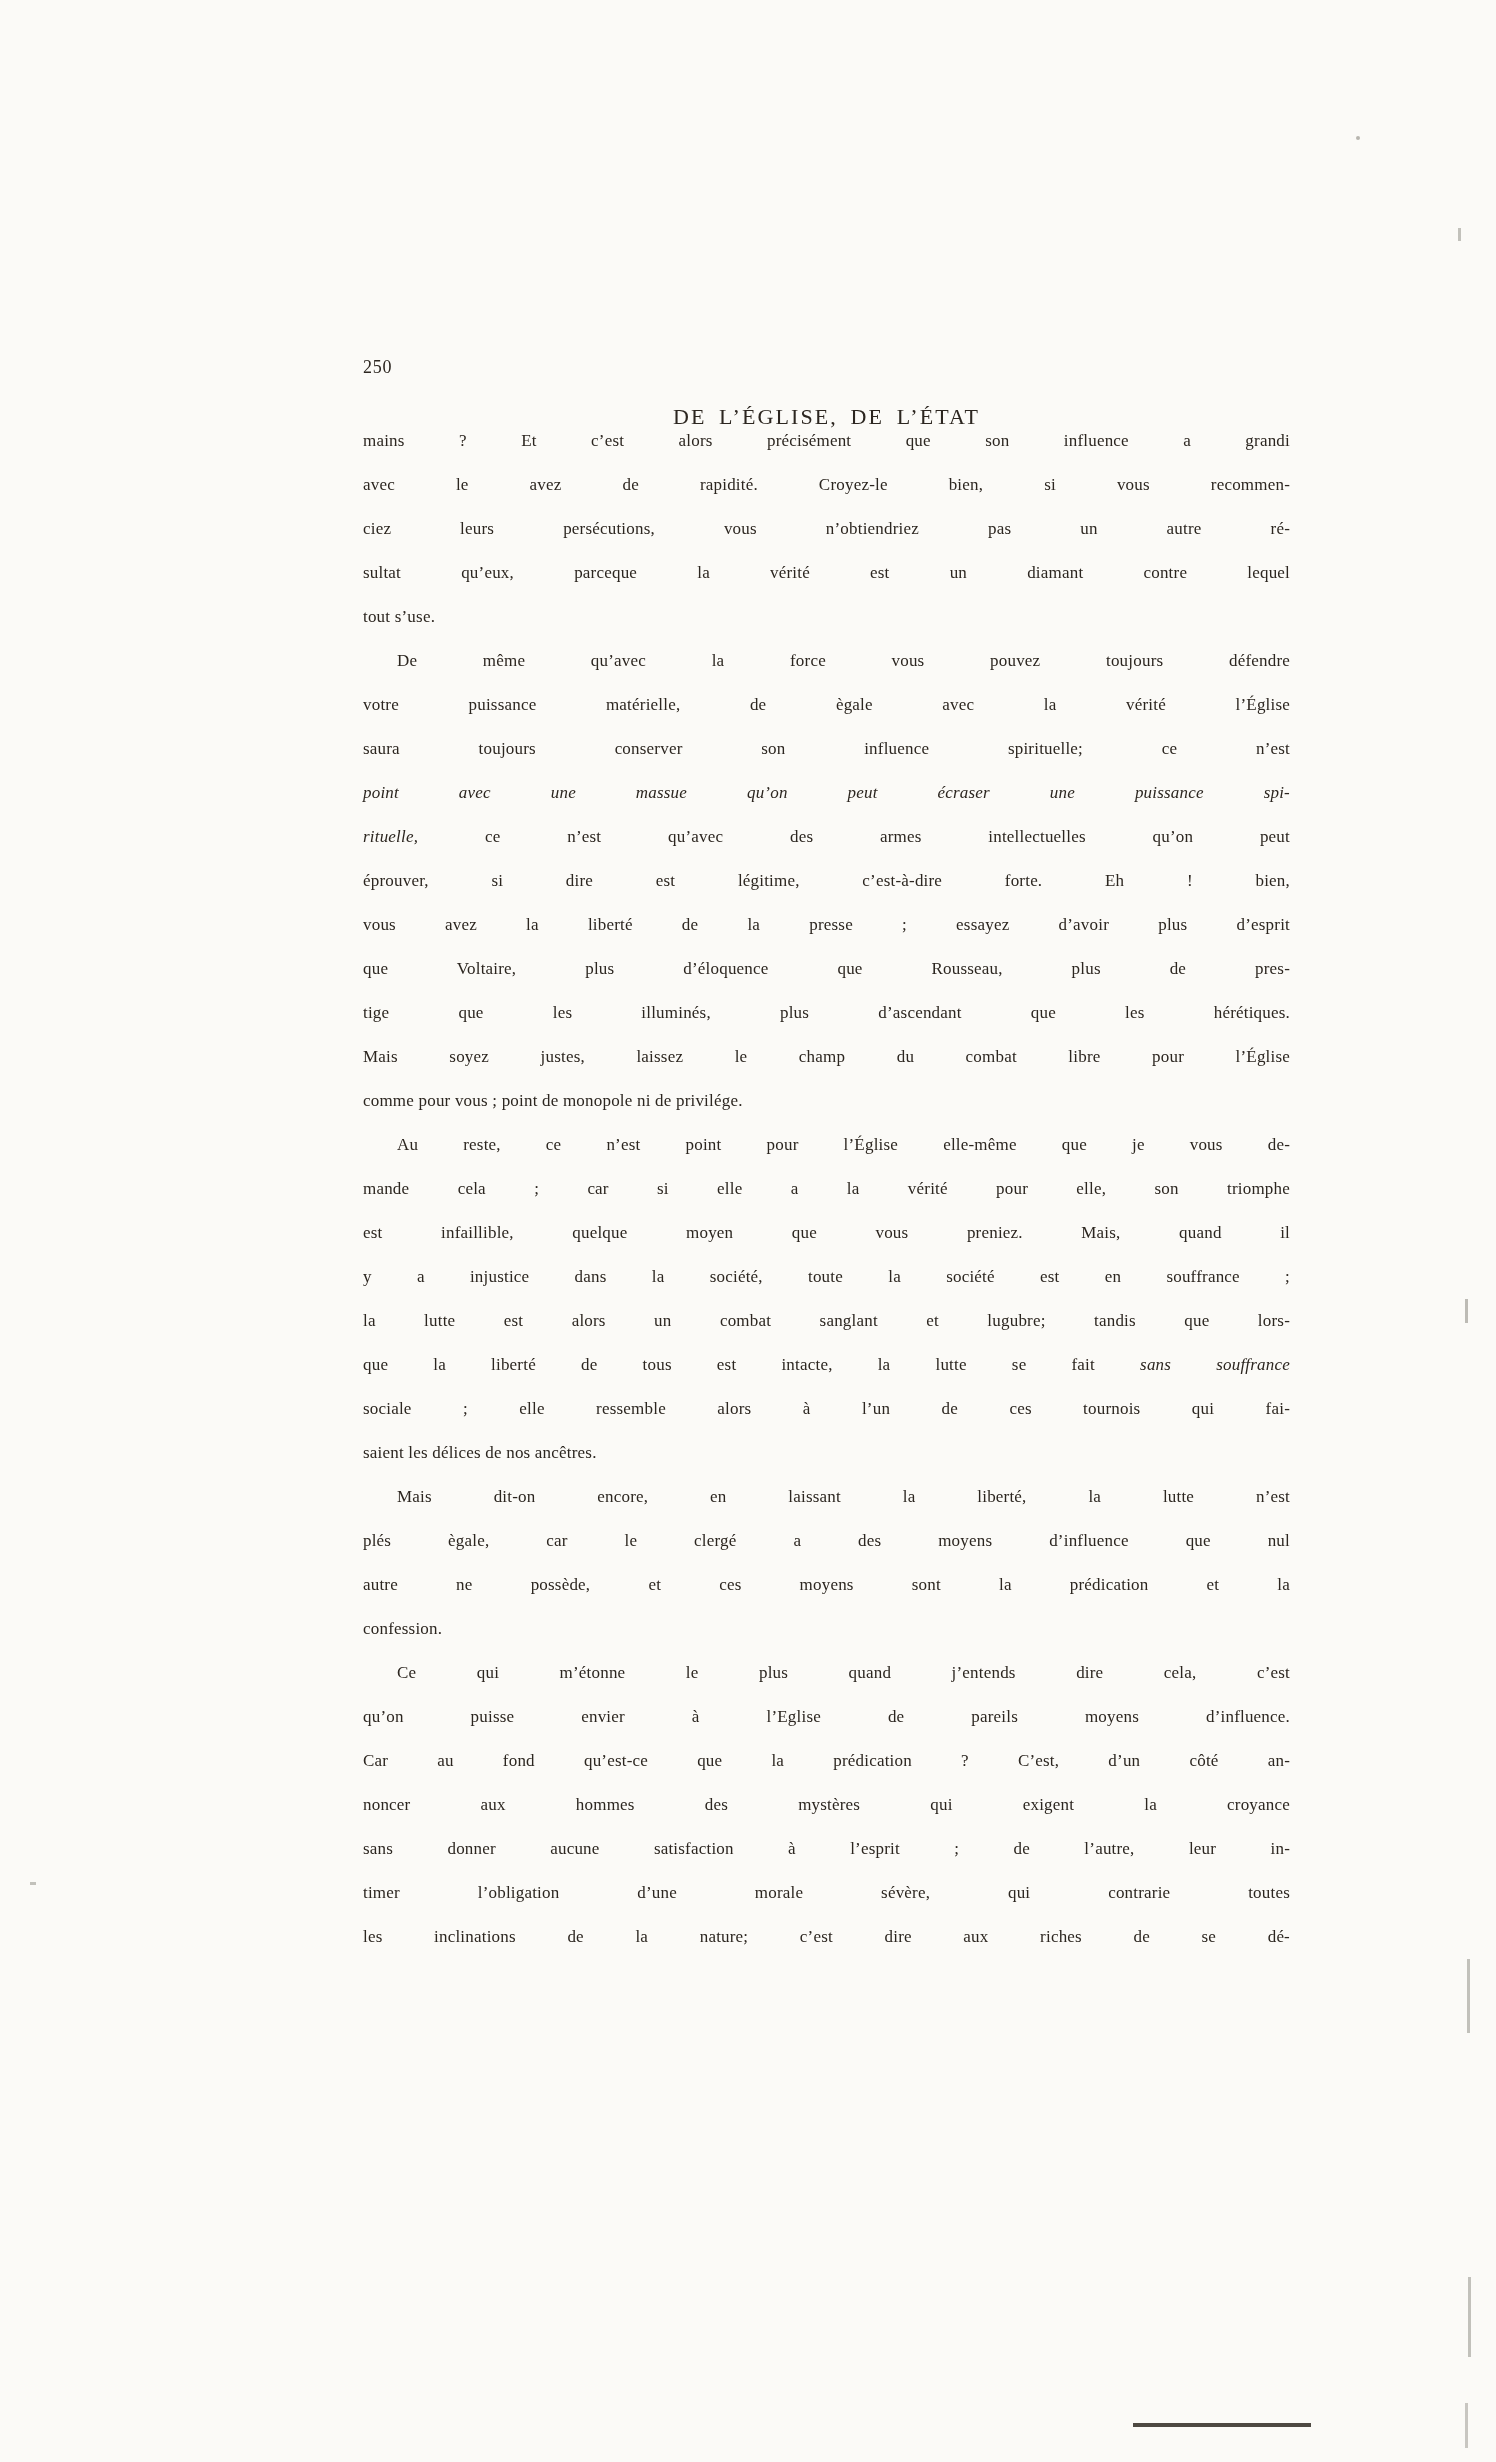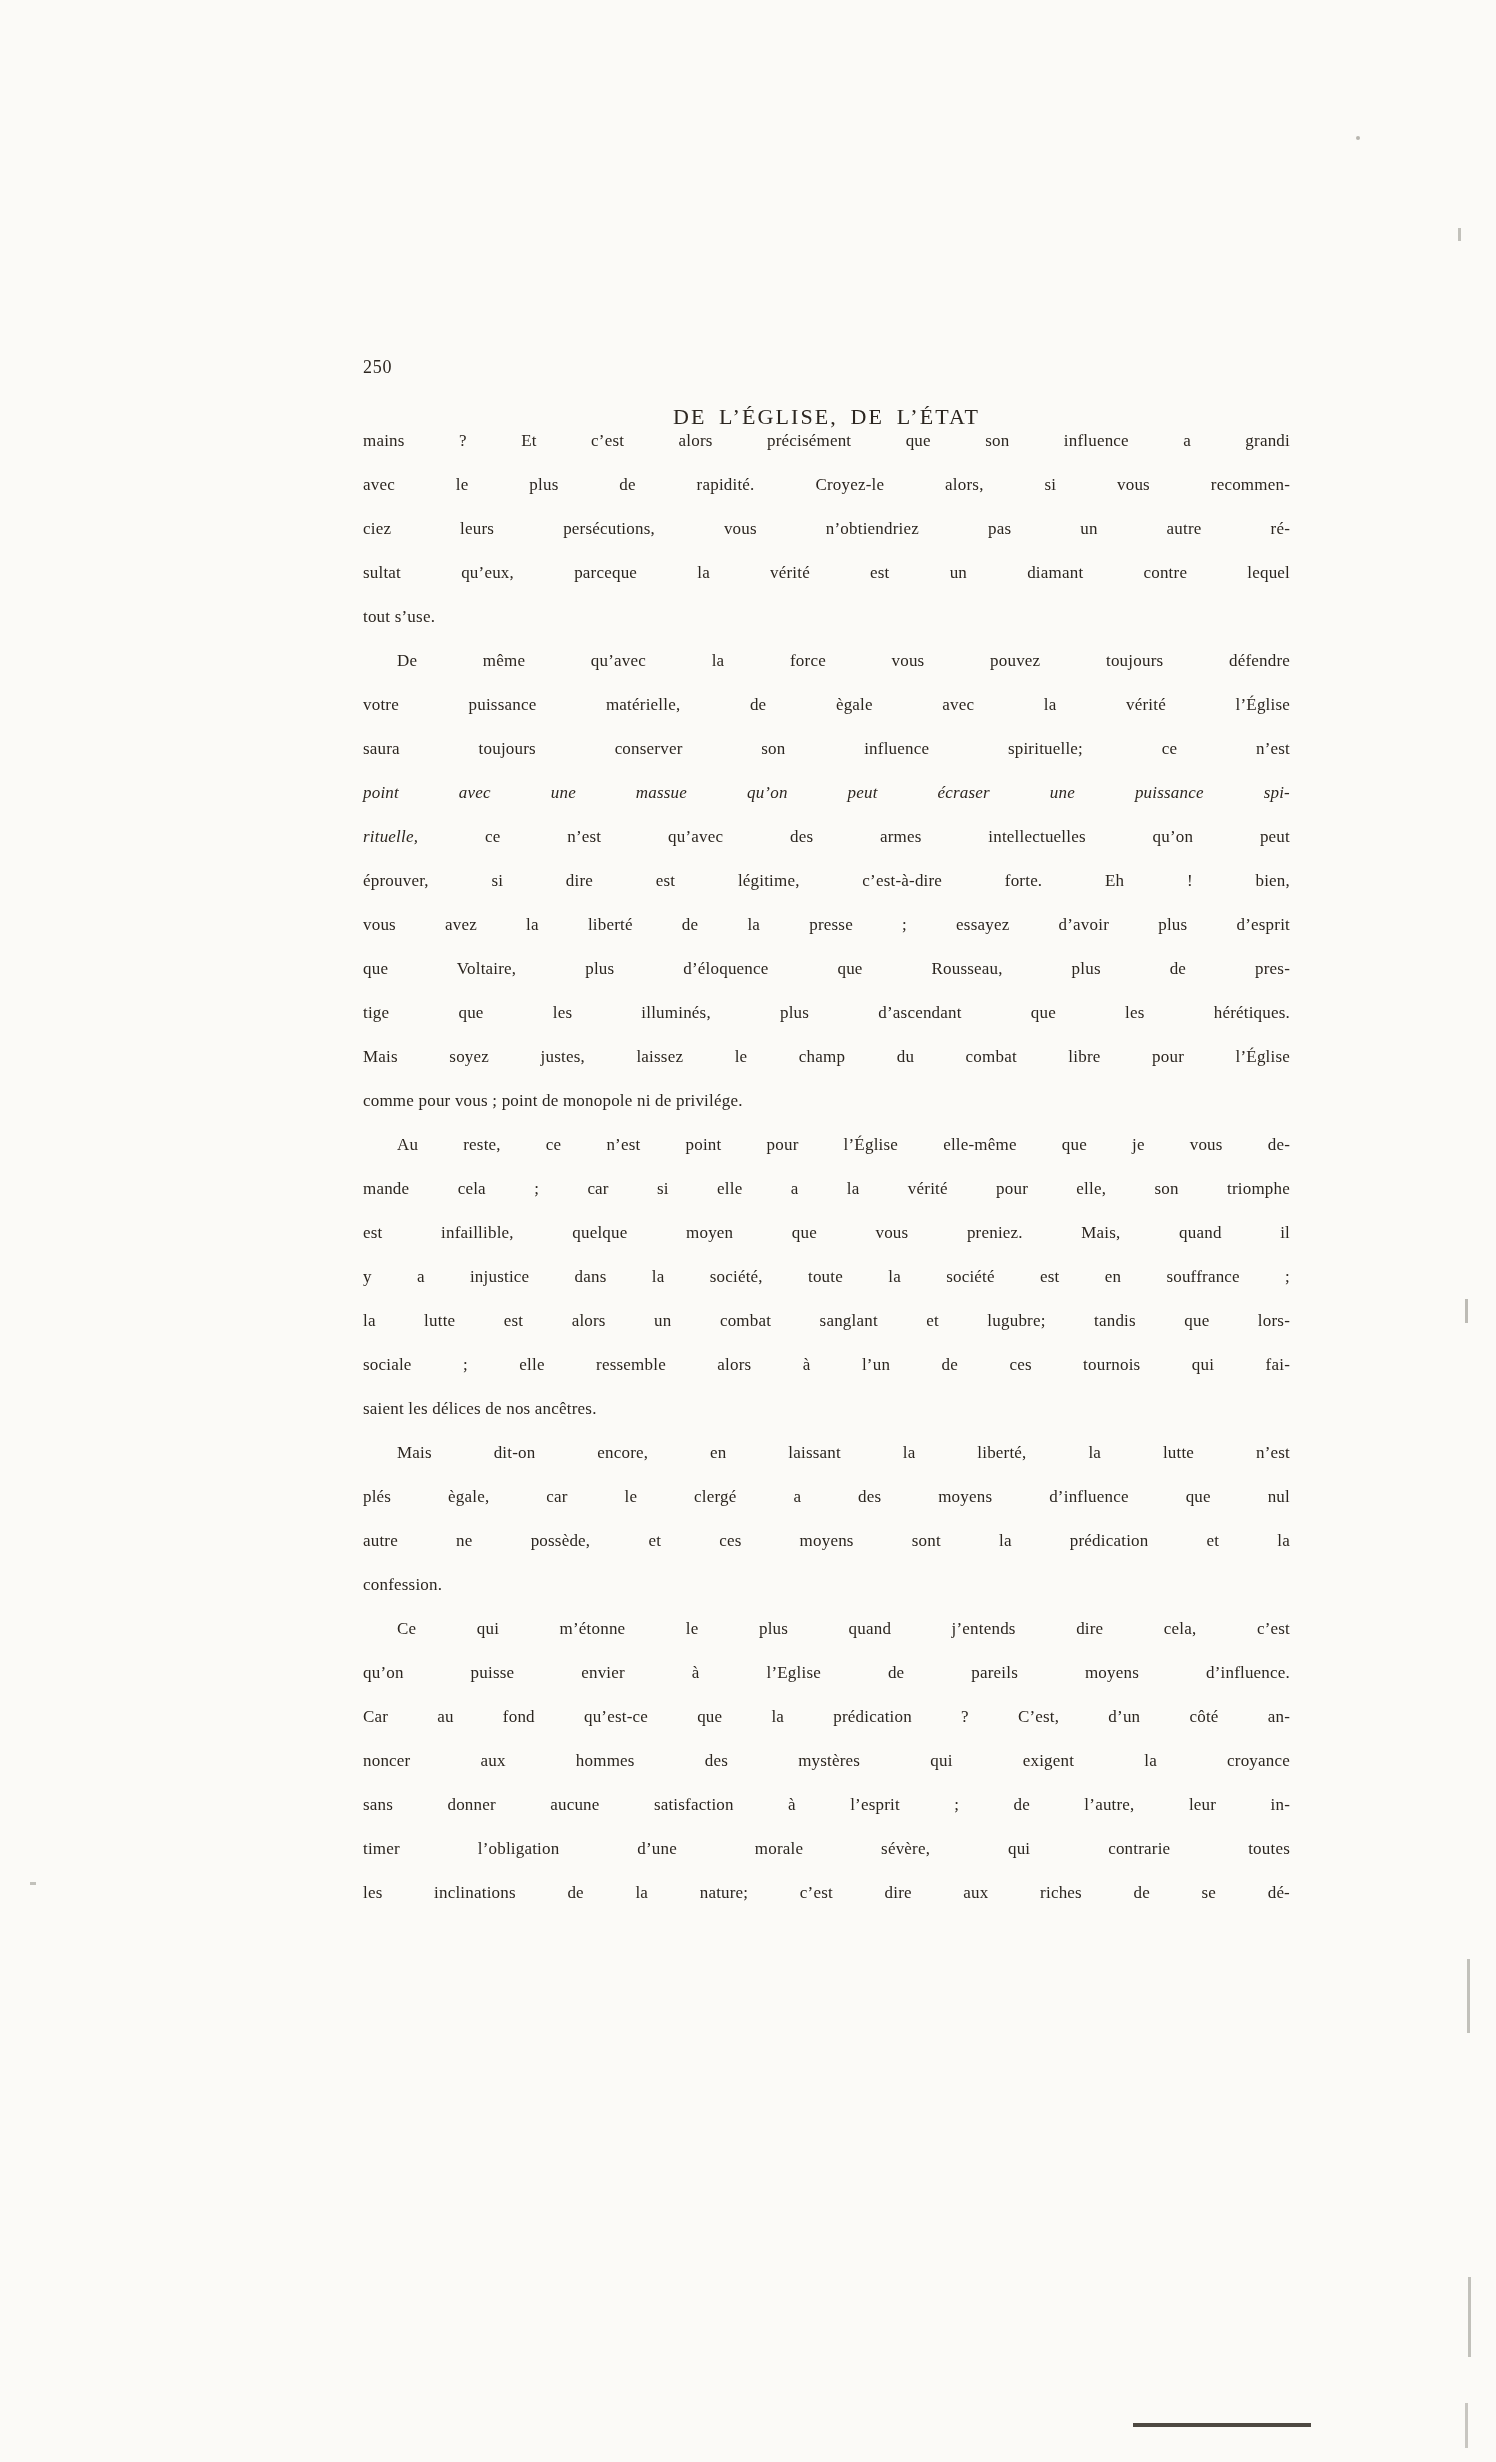--- a/index.html
+++ b/index.html
@@ -70,21 +70,21 @@
 <div class="scan-page">
 
   <header class="page-header">
     <span class="page-number">250</span>
     <span class="running-title">DE L’ÉGLISE, DE L’ÉTAT</span>
   </header>
 
   <main class="page-body">
       <div class="paragraph">
         <div class="line first"><span>mains ? Et c’est alors précisément que son influence a grandi</span></div>
-        <div class="line"><span>avec le plus de rapidité. Croyez-le alors, si vous recommen-</span></div>
+        <div class="line"><span>avec le avez de rapidité. Croyez-le bien, si vous recommen-</span></div>
         <div class="line"><span>ciez leurs persécutions, vous n’obtiendriez pas un autre ré-</span></div>
         <div class="line"><span>sultat qu’eux, parceque la vérité est un diamant contre lequel</span></div>
         <div class="line last"><span>tout s’use.</span></div>
       </div>
       <div class="paragraph indented">
         <div class="line first"><span>De même qu’avec la force vous pouvez toujours défendre</span></div>
         <div class="line"><span>votre puissance matérielle, de ègale avec la vérité l’Église</span></div>
         <div class="line"><span>saura toujours conserver son influence spirituelle; ce n’est</span></div>
         <div class="line"><span class="it">point avec une massue qu’on peut écraser une puissance spi-</span></div>
         <div class="line"><span class="it">rituelle,</span><span> ce n’est qu’avec des armes intellectuelles qu’on peut</span></div>
@@ -94,20 +94,21 @@
         <div class="line"><span>tige que les illuminés, plus d’ascendant que les hérétiques.</span></div>
         <div class="line"><span>Mais soyez justes, laissez le champ du combat libre pour l’Église</span></div>
         <div class="line last"><span>comme pour vous ; point de monopole ni de privilége.</span></div>
       </div>
       <div class="paragraph indented">
         <div class="line first"><span>Au reste, ce n’est point pour l’Église elle-même que je vous de-</span></div>
         <div class="line"><span>mande cela ; car si elle a la vérité pour elle, son triomphe</span></div>
         <div class="line"><span>est infaillible, quelque moyen que vous preniez. Mais, quand il</span></div>
         <div class="line"><span>y a injustice dans la société, toute la société est en souffrance ;</span></div>
         <div class="line"><span>la lutte est alors un combat sanglant et lugubre; tandis que lors-</span></div>
+        <div class="line"><span>que la liberté de tous est intacte, la lutte se fait </span><span class="it">sans souffrance</span></div>
         <div class="line"><span>sociale ; elle ressemble alors à l’un de ces tournois qui fai-</span></div>
         <div class="line last"><span>saient les délices de nos ancêtres.</span></div>
       </div>
       <div class="paragraph indented">
         <div class="line first"><span>Mais dit-on encore, en laissant la liberté, la lutte n’est</span></div>
         <div class="line"><span>plés ègale, car le clergé a des moyens d’influence que nul</span></div>
         <div class="line"><span>autre ne possède, et ces moyens sont la prédication et la</span></div>
         <div class="line last"><span>confession.</span></div>
       </div>
       <div class="paragraph indented">

